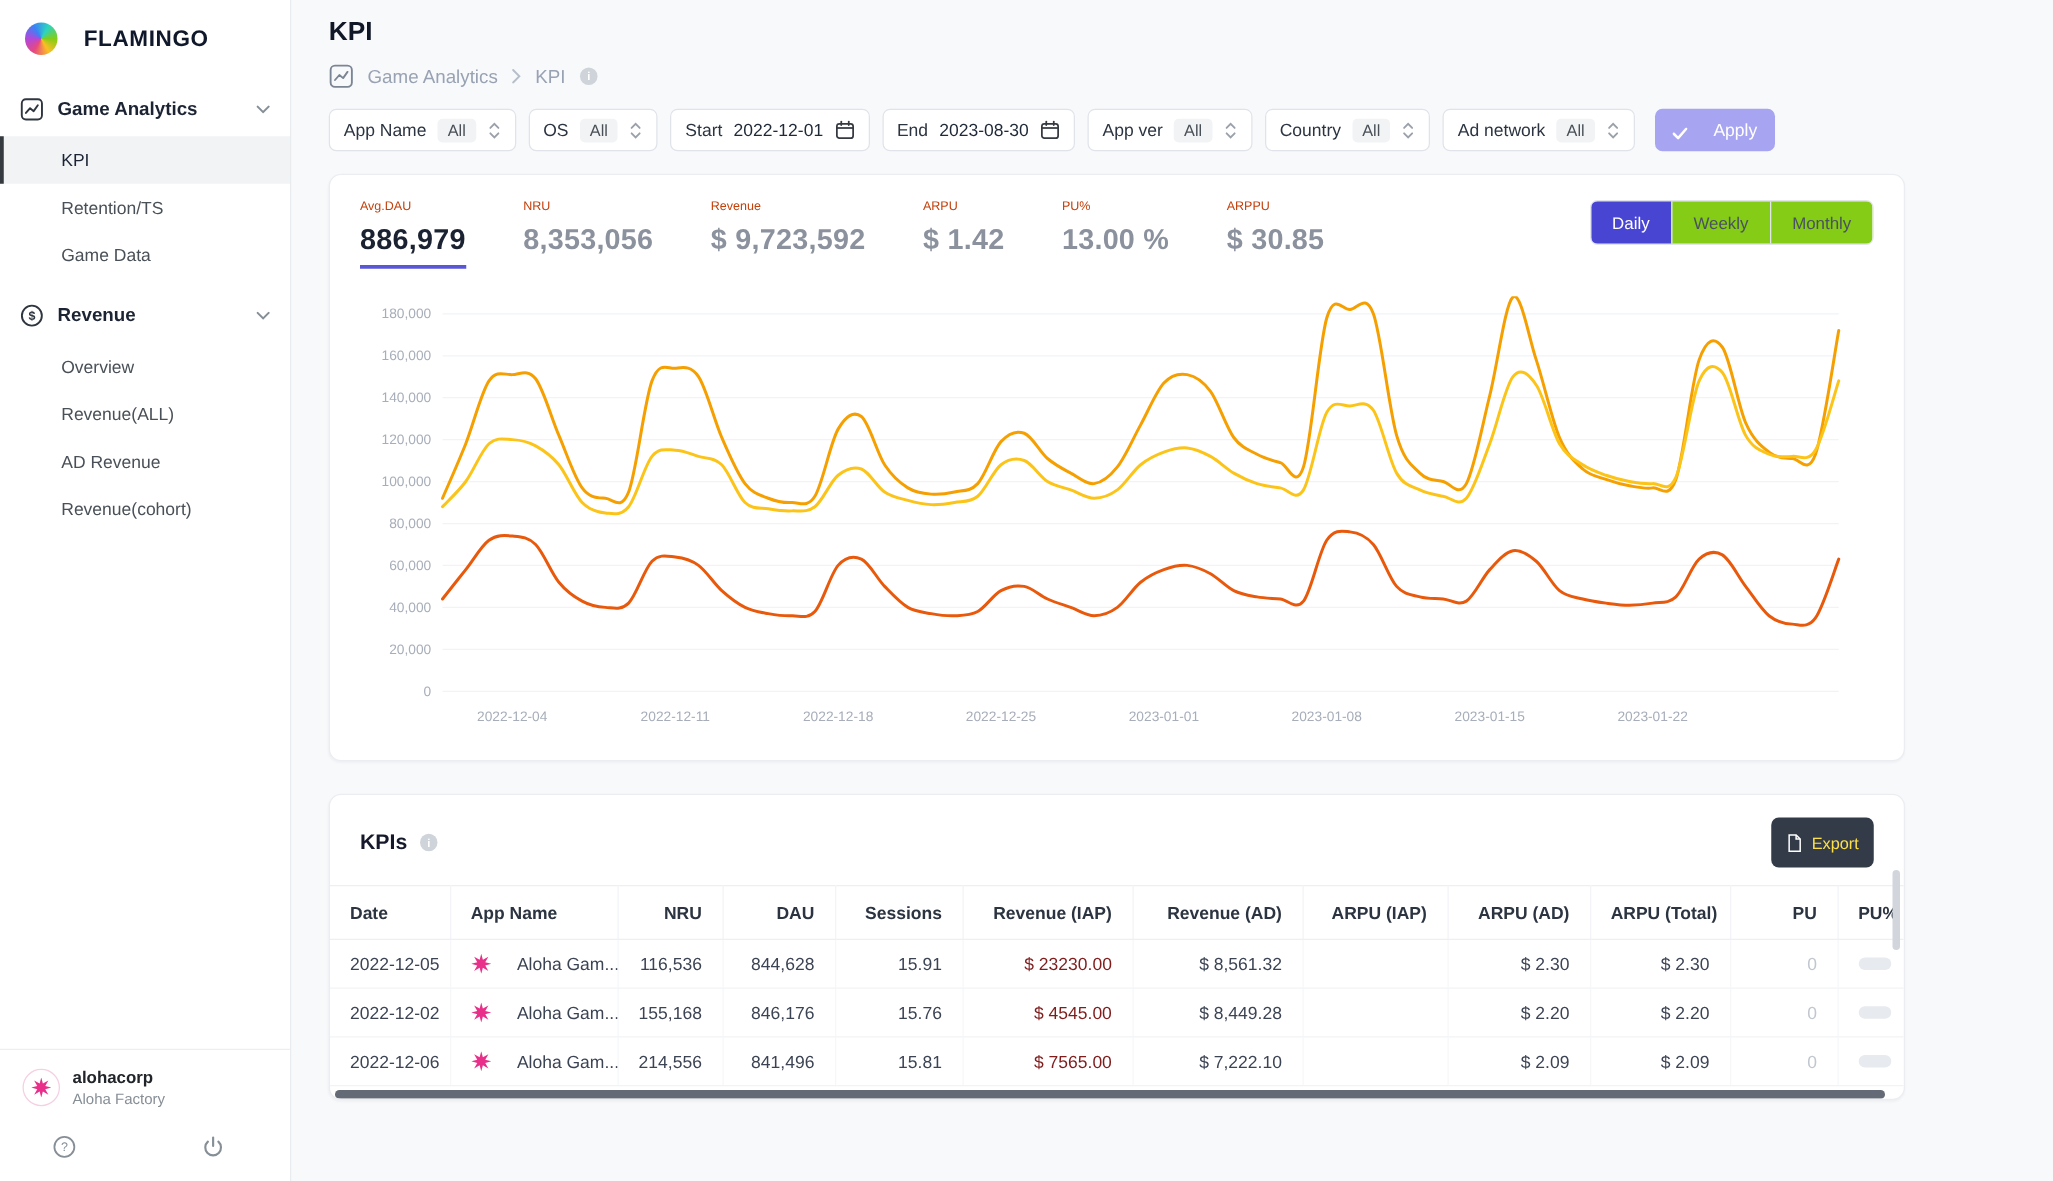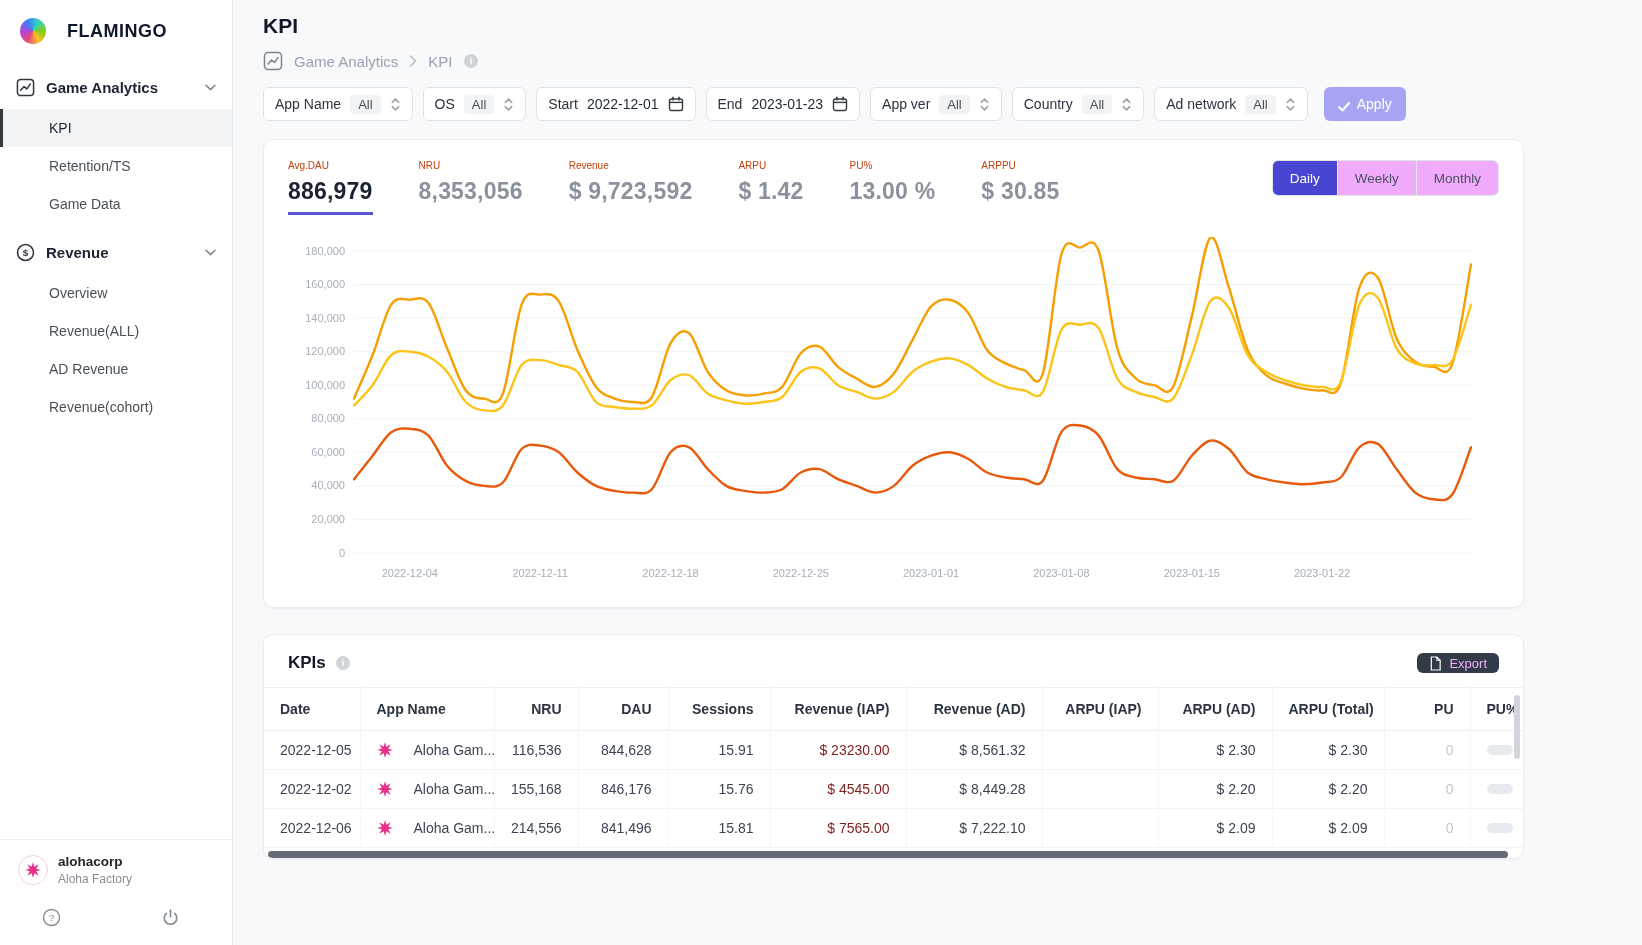--- a/index.html
+++ b/index.html
@@ -44,49 +44,49 @@
   .info-icon { width:16px; height:16px; }
   
   .filters { display:flex; gap:10px; margin-top:16px; align-items:center; }
   .filter { display:flex; align-items:center; gap:9px; background:#fff; border:1px solid #e0e4ea;
     border-radius:6px; height:34px; padding:0 11px; font-size:14px; color:#2b3440; cursor:pointer; }
   .badge { background:#f1f3f5; border-radius:4px; padding:2px 8px; font-size:13px; color:#495057; }
   .f-value { color:#1f2937; }
   .updown { width:11px; height:15px; color:#9aa1ab; }
   .updown svg, .cal svg { display:block; width:100%; height:100%; }
   .cal { width:16px; height:16px; color:#343a40; }
-  .apply-btn { display:flex; align-items:center; gap:7px; background:#a7a5f1; color:#fff; border:none;
+  .apply-btn { display:flex; align-items:center; gap:21px; background:#a7a5f1; color:#fff; border:none;
     border-radius:6px; height:34px; padding:0 14px; font-size:14px; margin-left:6px; cursor:pointer;
     font-family:inherit; }
   .apply-btn .ck { width:12px; height:10px; }
   
   .card { background:#fff; border:1px solid #ebedf1; border-radius:10px; margin-top:18px;
     box-shadow:0 1px 2px rgba(16,24,40,.04); }
   .chart-card { padding:20px 24px 14px; }
   .metrics { display:flex; align-items:flex-start; gap:46px; }
   .metric { cursor:pointer; }
   .m-label { font-size:10px; color:#c2410c; }
   .m-value { font-size:23px; font-weight:600; color:#8b929e; margin-top:7px; letter-spacing:.2px; }
   .metric.active .m-value { color:#1b2332; font-weight:700; border-bottom:3px solid #5a57d6; padding-bottom:7px; }
   .toggle { margin-left:auto; display:flex; border-radius:6px; overflow:hidden; border:1px solid #e2e5ea; flex:none; }
-  .toggle button { height:34px; padding:0 17px; font-size:13.5px; background:#f0abfc; color:#4a5160;
+  .toggle button { height:34px; padding:0 17px; font-size:13.5px; background:#84cc16; color:#4a5160;
     border:none; border-left:1px solid #e2e5ea; cursor:pointer; font-family:inherit; }
   .toggle button:first-child { border-left:none; }
   .toggle button.selected { background:#4845d2; color:#fff; }
   .chart-wrap { margin-top:22px; }
   .tick { fill:#a7aeb9; font-size:11px; font-family:"Liberation Sans",sans-serif; }
   .legend { display:flex; justify-content:center; gap:32px; margin-top:8px; padding-bottom:4px; }
   .legend-item { display:flex; align-items:center; gap:8px; font-size:14px; color:#4a5160; }
   .legend-dot { width:10px; height:10px; border-radius:50%; background:#ccc; }
   
   .table-card { margin-top:26px; padding-top:18px; position:relative; overflow:hidden; }
   .table-head { display:flex; align-items:center; padding:0 24px; }
   .table-title { font-size:17px; font-weight:700; color:#15192b; display:flex; align-items:center; gap:9px; }
-  .export-btn { margin-left:auto; display:flex; align-items:center; gap:7px; background:#333b49; color:#f0abfc;
-    border:none; border-radius:6px; height:20px; padding:0 12px; font-size:13px; cursor:pointer; font-family:inherit; }
+  .export-btn { margin-left:auto; display:flex; align-items:center; gap:7px; background:#333b49; color:#fde047;
+    border:none; border-radius:6px; height:40px; padding:0 12px; font-size:13px; cursor:pointer; font-family:inherit; }
   .export-btn .eicon { width:13px; height:15px; }
   .table-wrap { margin-top:14px; overflow:hidden; }
   table { border-collapse:collapse; table-layout:fixed; width:1280px; }
   th { font-size:14px; font-weight:700; color:#2b3440; text-align:left; padding:13px 16px;
     border-top:1px solid #edeff3; border-bottom:1px solid #edeff3; border-right:1px solid #f2f4f7;
     white-space:nowrap; overflow:hidden; }
   th.num { text-align:right; }
   td { font-size:14px; color:#3c4454; padding:11px 16px; border-bottom:1px solid #f1f3f6;
     border-right:1px solid #f6f7f9; white-space:nowrap; overflow:hidden; }
   td.num { text-align:right; }
@@ -227,21 +227,21 @@
           <svg viewBox="0 0 16 16">
             <rect x="1.5" y="3" width="13" height="11.5" rx="2" fill="none" stroke="currentColor" stroke-width="1.4"></rect>
             <line x1="1.5" y1="6.4" x2="14.5" y2="6.4" stroke="currentColor" stroke-width="1.4"></line>
             <line x1="5" y1="1.2" x2="5" y2="4" stroke="currentColor" stroke-width="1.4" stroke-linecap="round"></line>
             <line x1="11" y1="1.2" x2="11" y2="4" stroke="currentColor" stroke-width="1.4" stroke-linecap="round"></line>
           </svg>
         </span>
     </div>
     <div class="filter">
       <span>End</span>
-      <span class="f-value">2023-01-23</span>
+      <span class="f-value">2023-08-30</span>
       <span class="cal">
           <svg viewBox="0 0 16 16">
             <rect x="1.5" y="3" width="13" height="11.5" rx="2" fill="none" stroke="currentColor" stroke-width="1.4"></rect>
             <line x1="1.5" y1="6.4" x2="14.5" y2="6.4" stroke="currentColor" stroke-width="1.4"></line>
             <line x1="5" y1="1.2" x2="5" y2="4" stroke="currentColor" stroke-width="1.4" stroke-linecap="round"></line>
             <line x1="11" y1="1.2" x2="11" y2="4" stroke="currentColor" stroke-width="1.4" stroke-linecap="round"></line>
           </svg>
         </span>
     </div>
     <div class="filter">

